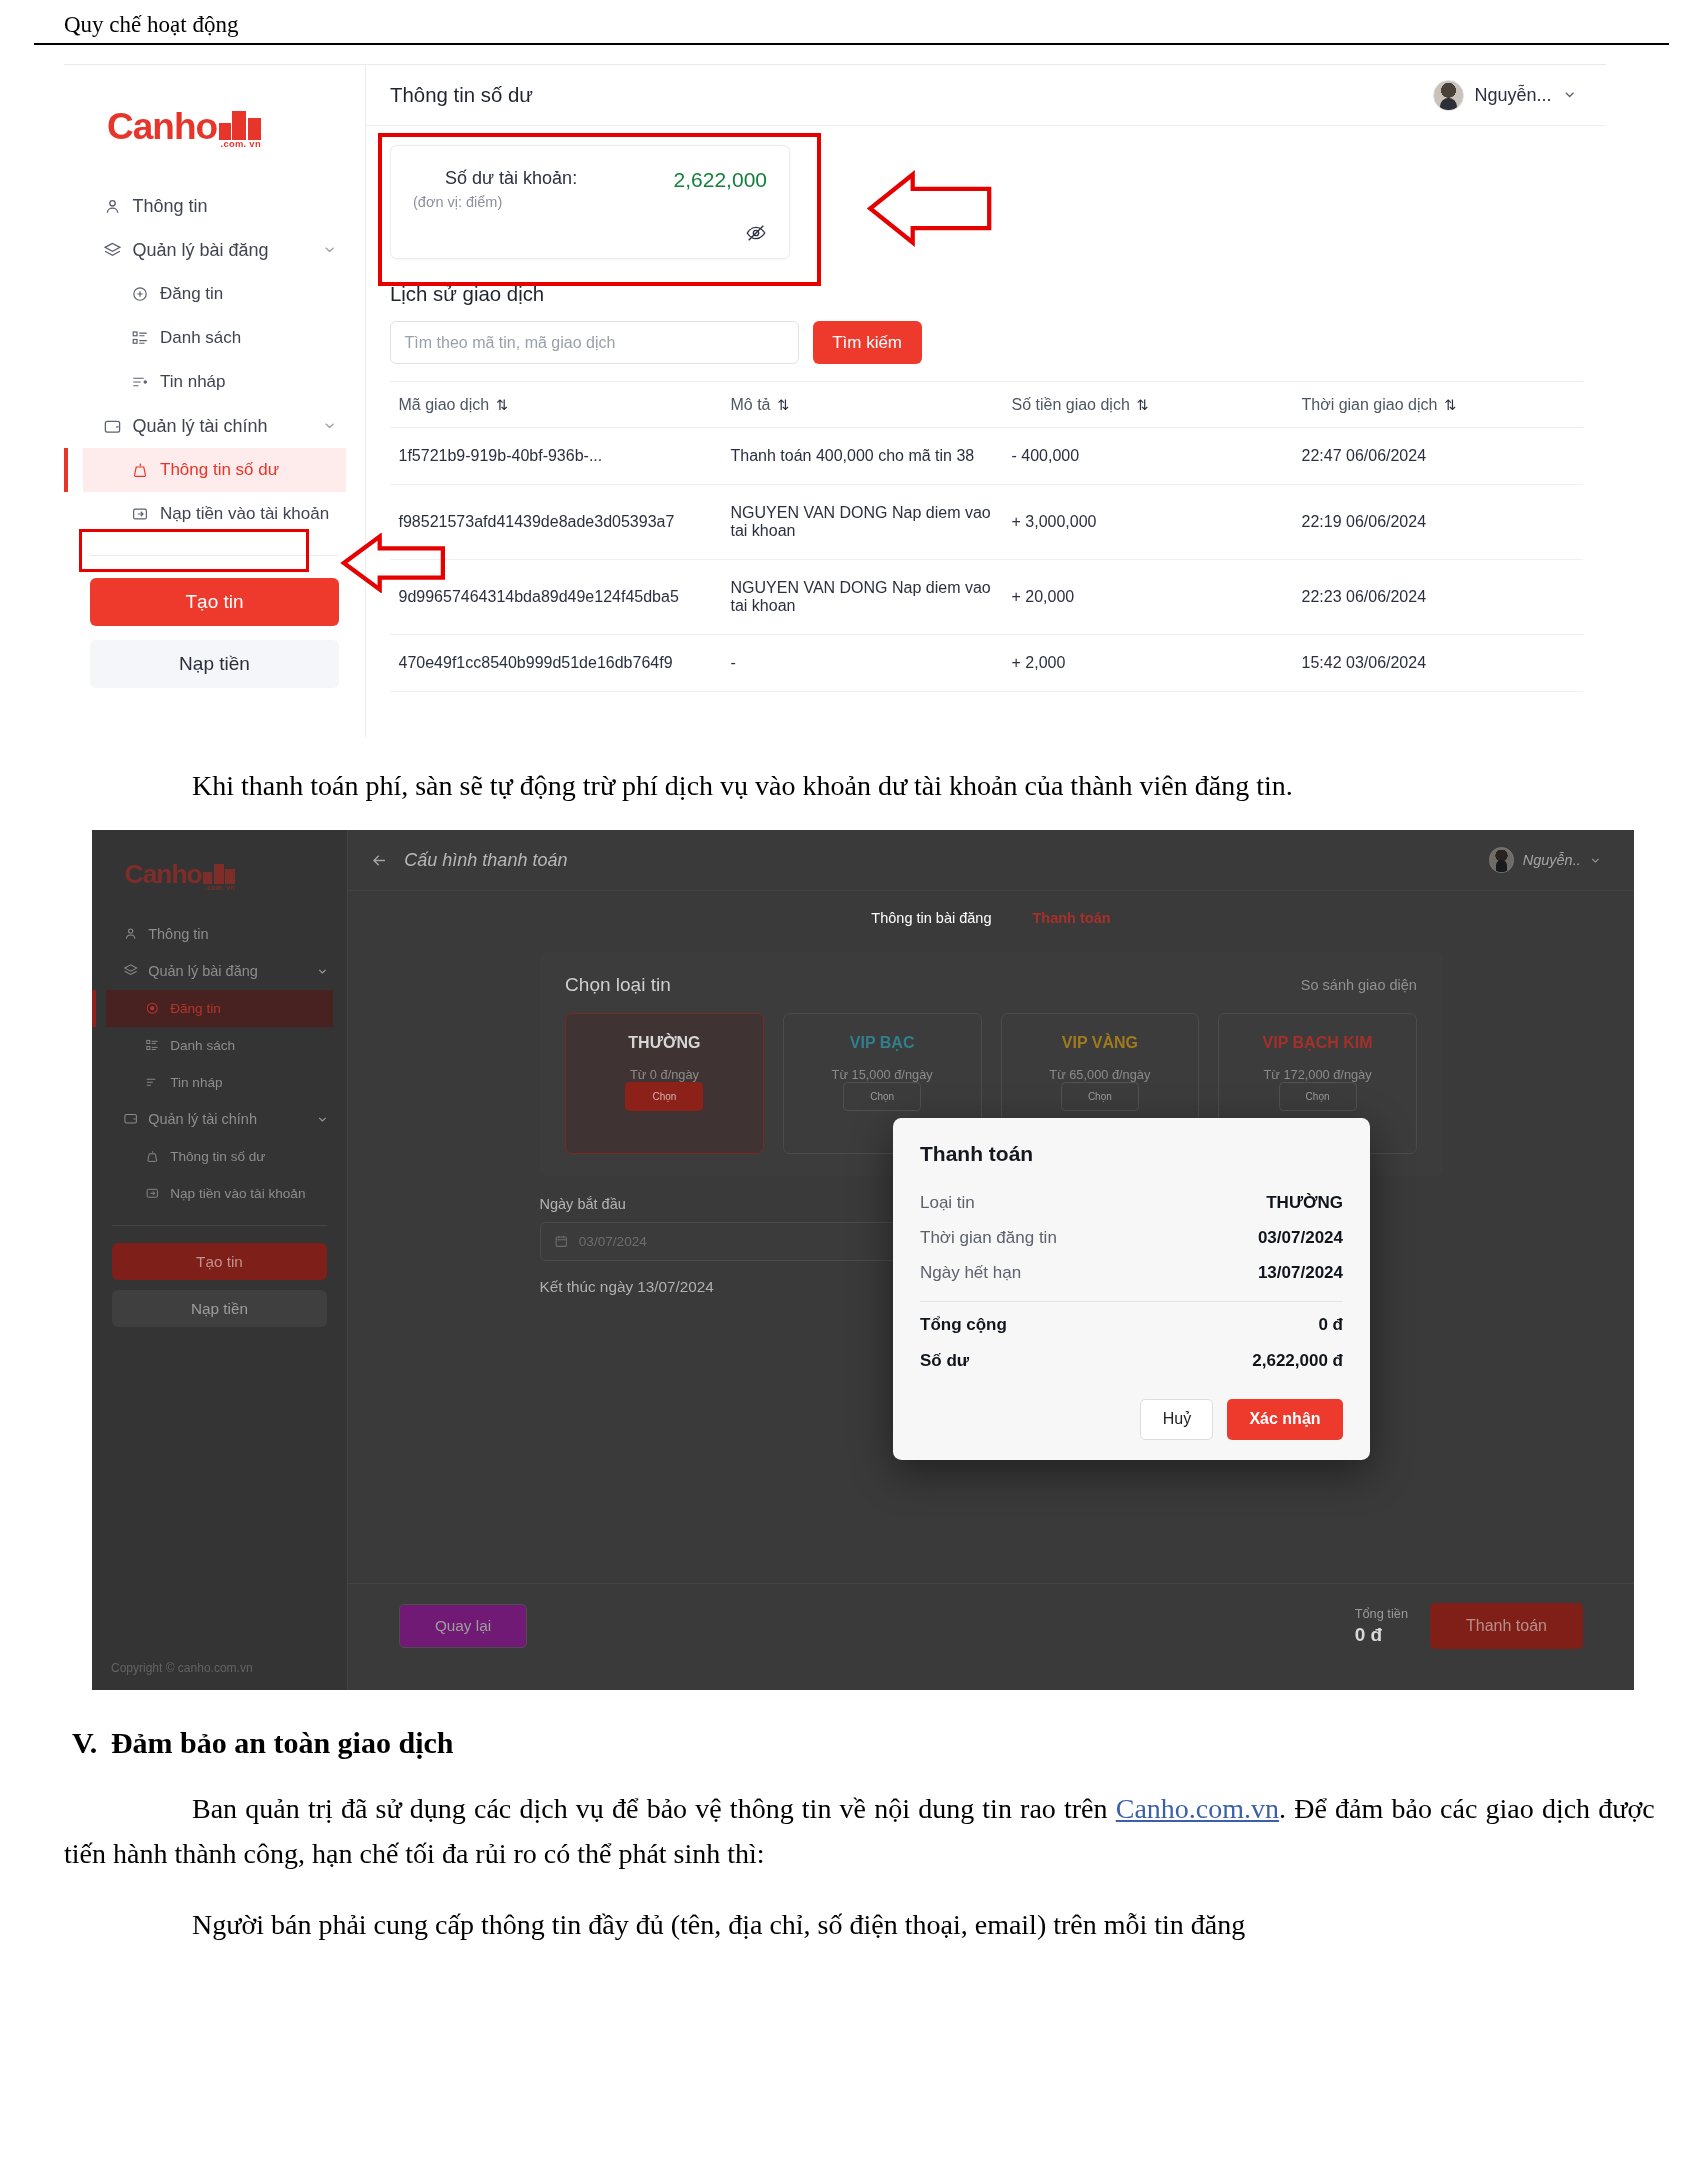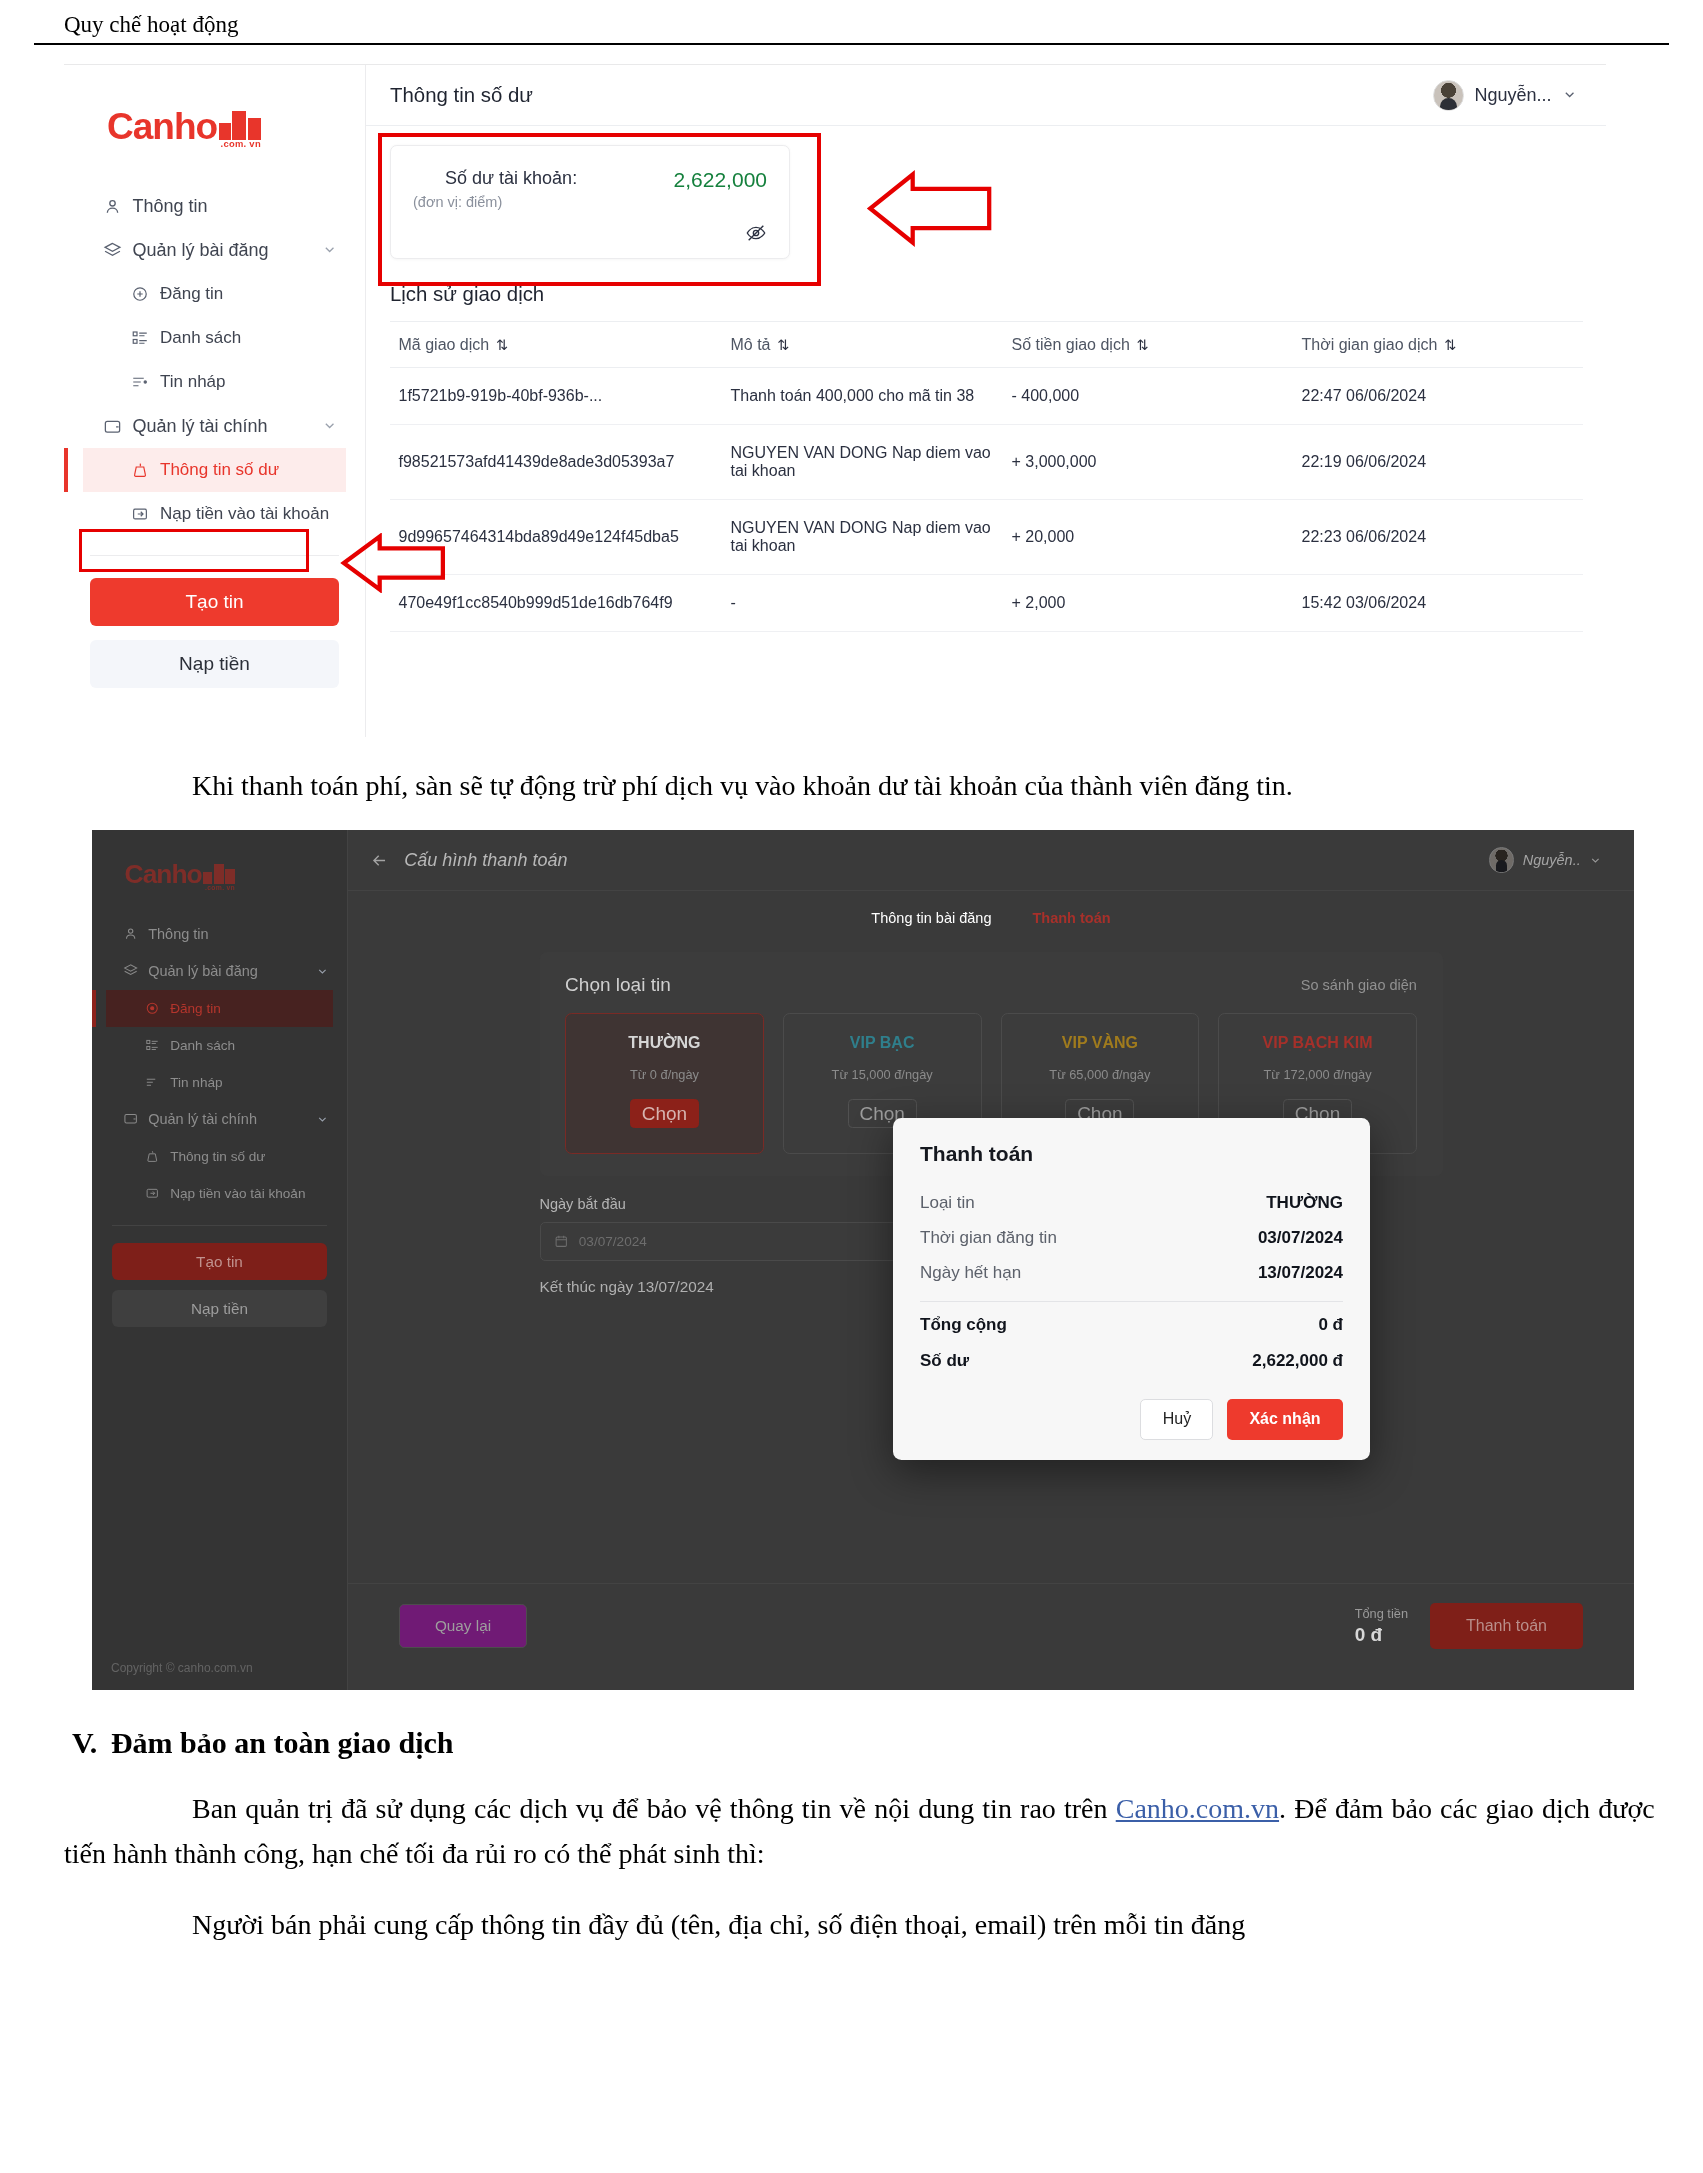--- a/index.html
+++ b/index.html
@@ -208,22 +208,22 @@
   .s2-card-head .cmp { font-size: 14.5px; color: #919191; }
   .tiers { display: flex; gap: 19px; }
   .tier {
     flex: 1; height: 141px; border: 0.9px solid #4b4b4b; border-radius: 6.8px;
     display: flex; flex-direction: column; align-items: center; padding-top: 20.4px; position: relative;
   }
   .tier.selected { border-color: #7a2a25; background: #3f3433; }
   .tier .tname { font-size: 16px; font-weight: bold; }
   .tier .tprice { font-size: 12.8px; color: #8b8b8b; margin-top: 15.3px; }
   .tier .tbtn {
-    margin-top: 17px; width: 69px; height: 29px; border: 0.9px solid #515151; border-radius: 4.3px;
-    display: flex; align-items: center; justify-content: center; font-size: 19px; color: #9d9d9d;
+    width: 78px; height: 29px; border: 0.9px solid #515151; border-radius: 4.3px;
+    display: flex; align-items: center; justify-content: center; font-size: 10px; color: #9d9d9d;
   }
   .tier.selected .tbtn { background: #8c2119; border-color: #8c2119; color: #d6b3af; }
   .tname.c0 { color: #d6d6d6; } .tname.c1 { color: #2f7f8c; }
   .tname.c2 { color: #a07b1d; } .tname.c3 { color: #a5302a; }
 
   .s2-lower { margin: 20.4px auto 0 auto; width: 903px; }
   .field-label { font-size: 14.5px; color: #b4b4b4; margin-bottom: 10.2px; }
   .date-input {
     width: 358px; height: 39px; border: 0.9px solid #4a4a4a; border-radius: 5.1px;
     display: flex; align-items: center; gap: 10.2px; padding: 0 13.6px;
@@ -420,20 +420,24 @@
                   <path d="M2.5 12S6 5.8 12 5.8 21.5 12 21.5 12 18 18.2 12 18.2 2.5 12 2.5 12z"></path>
                   <circle cx="12" cy="12" r="2.9"></circle>
                   <path d="M4 20 20 4"></path>
                 </svg>
             </span>
           </div>
         </div>
 
         <div class="section-title">Lịch sử giao dịch</div>
 
+        <div class="search-row">
+          <div class="search-input">Tìm theo mã tin, mã giao dịch</div>
+          <div class="btn-search">Tìm kiếm</div>
+        </div>
 
         <table class="txn">
           <thead>
             <tr>
               <th class="col-a">
                 <span>Mã giao dịch</span><span class="sorter">⇅</span>
               </th>
               <th class="col-b">
                 <span>Mô tả</span><span class="sorter">⇅</span>
               </th>

